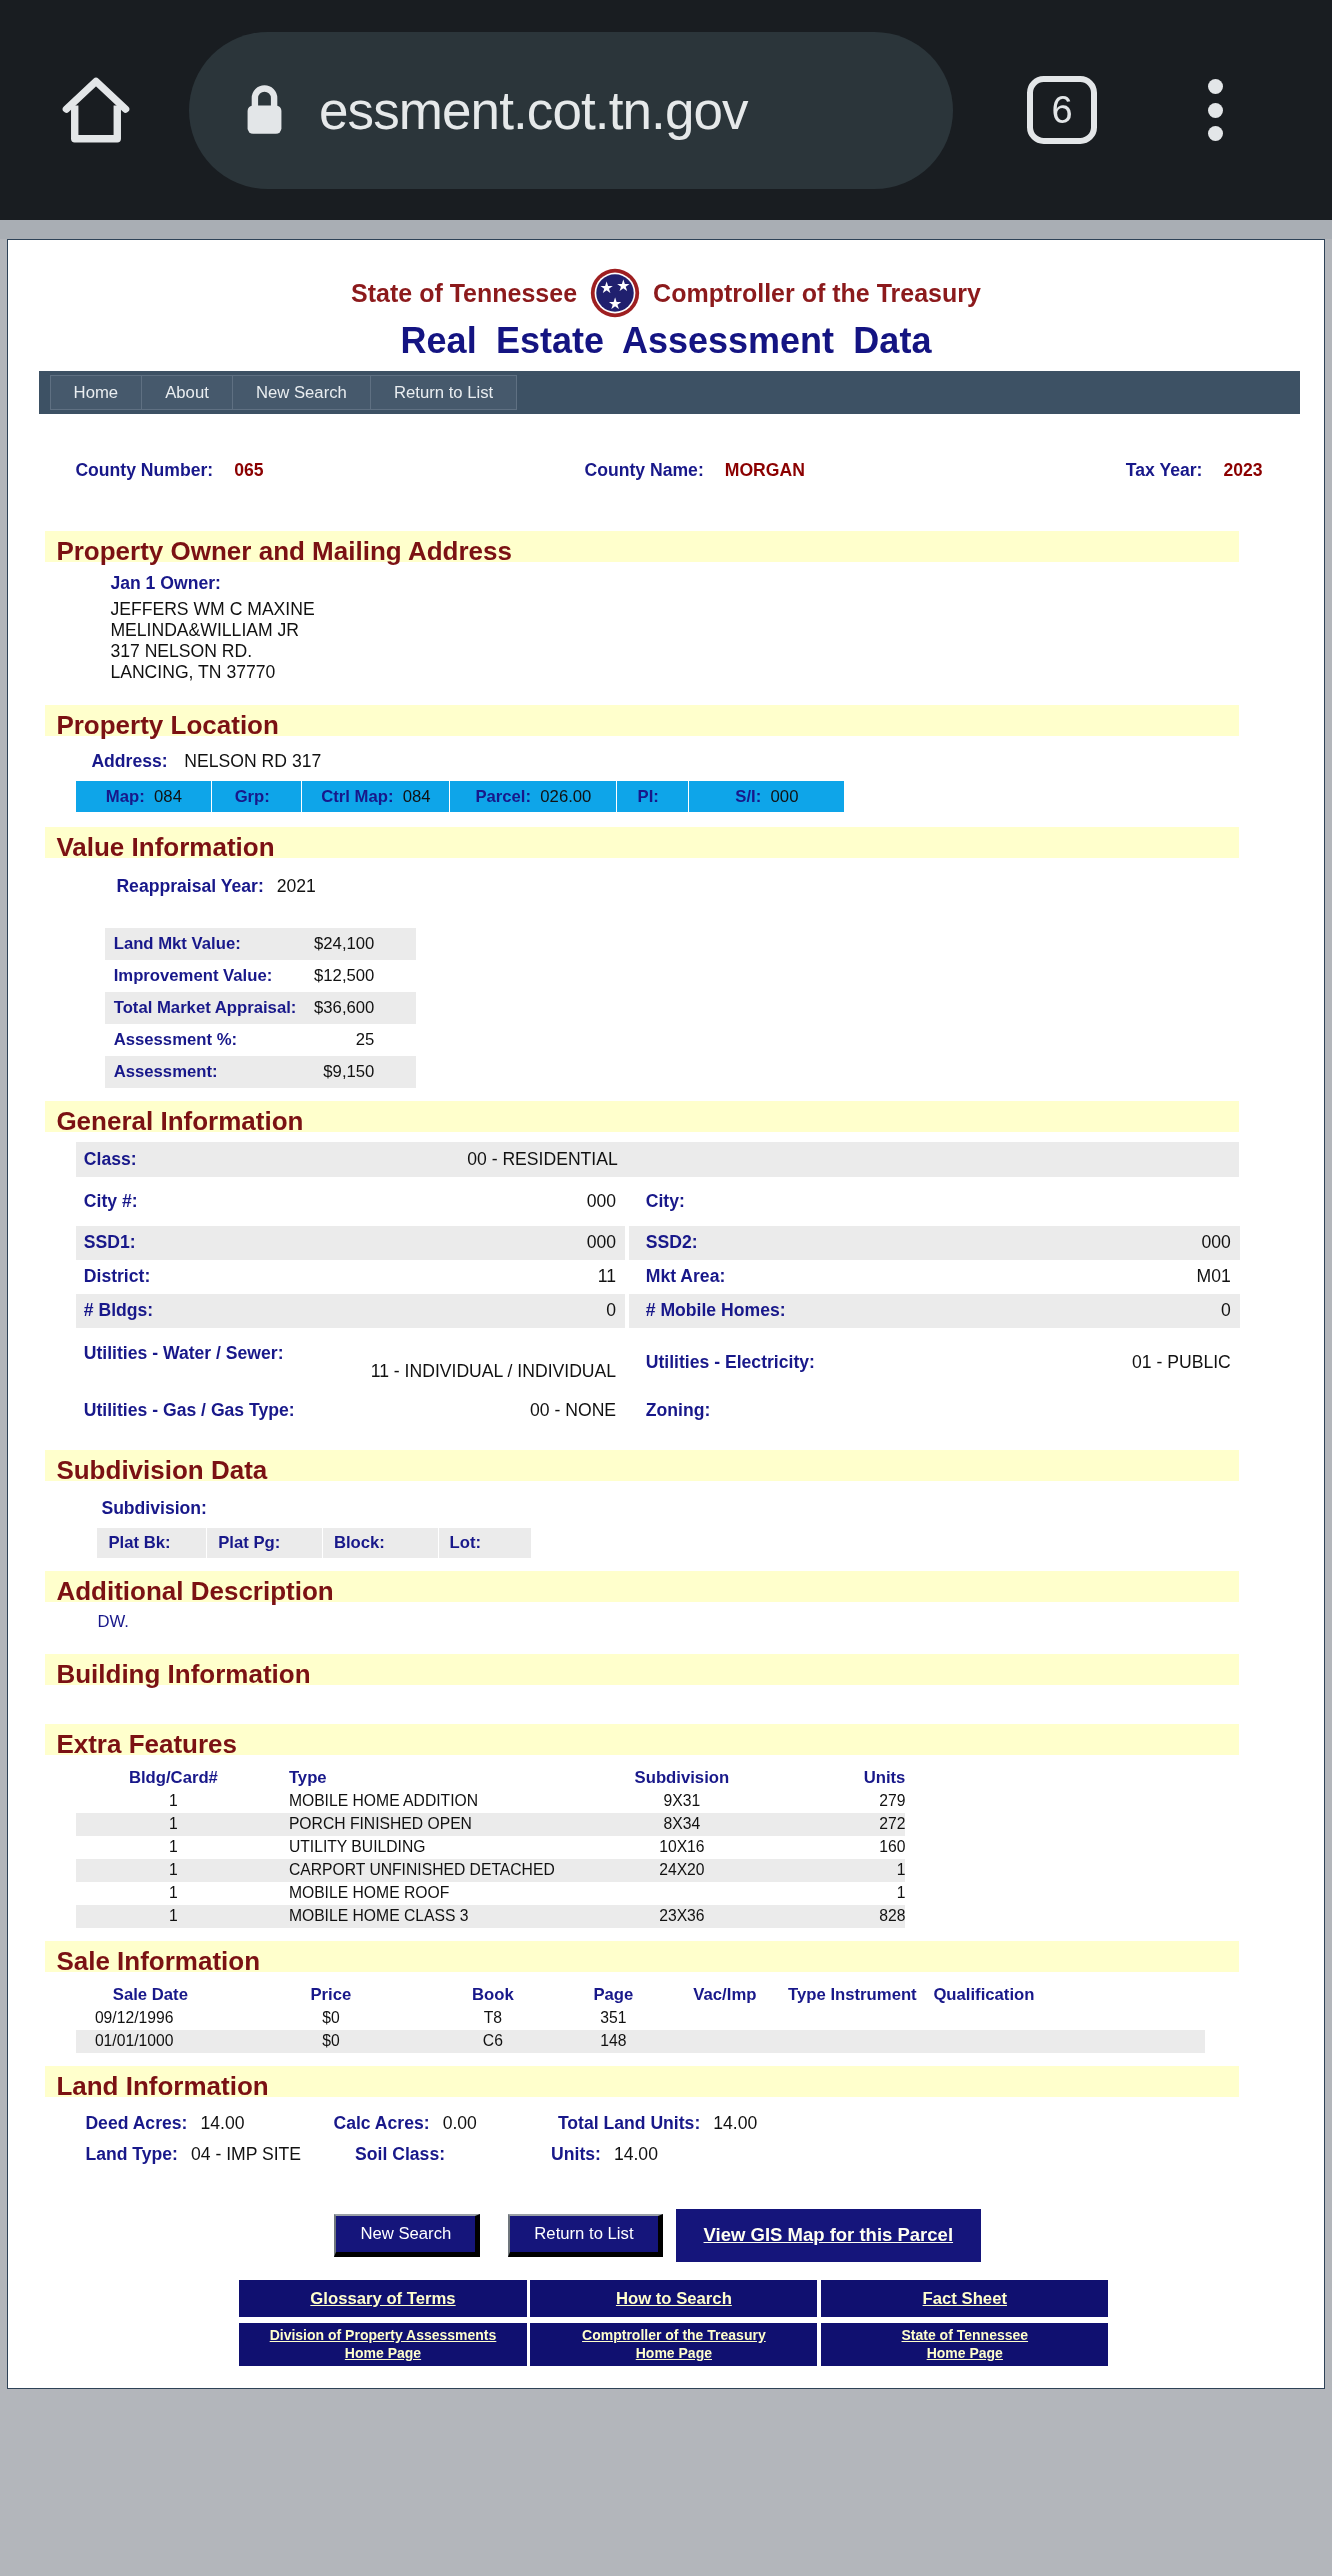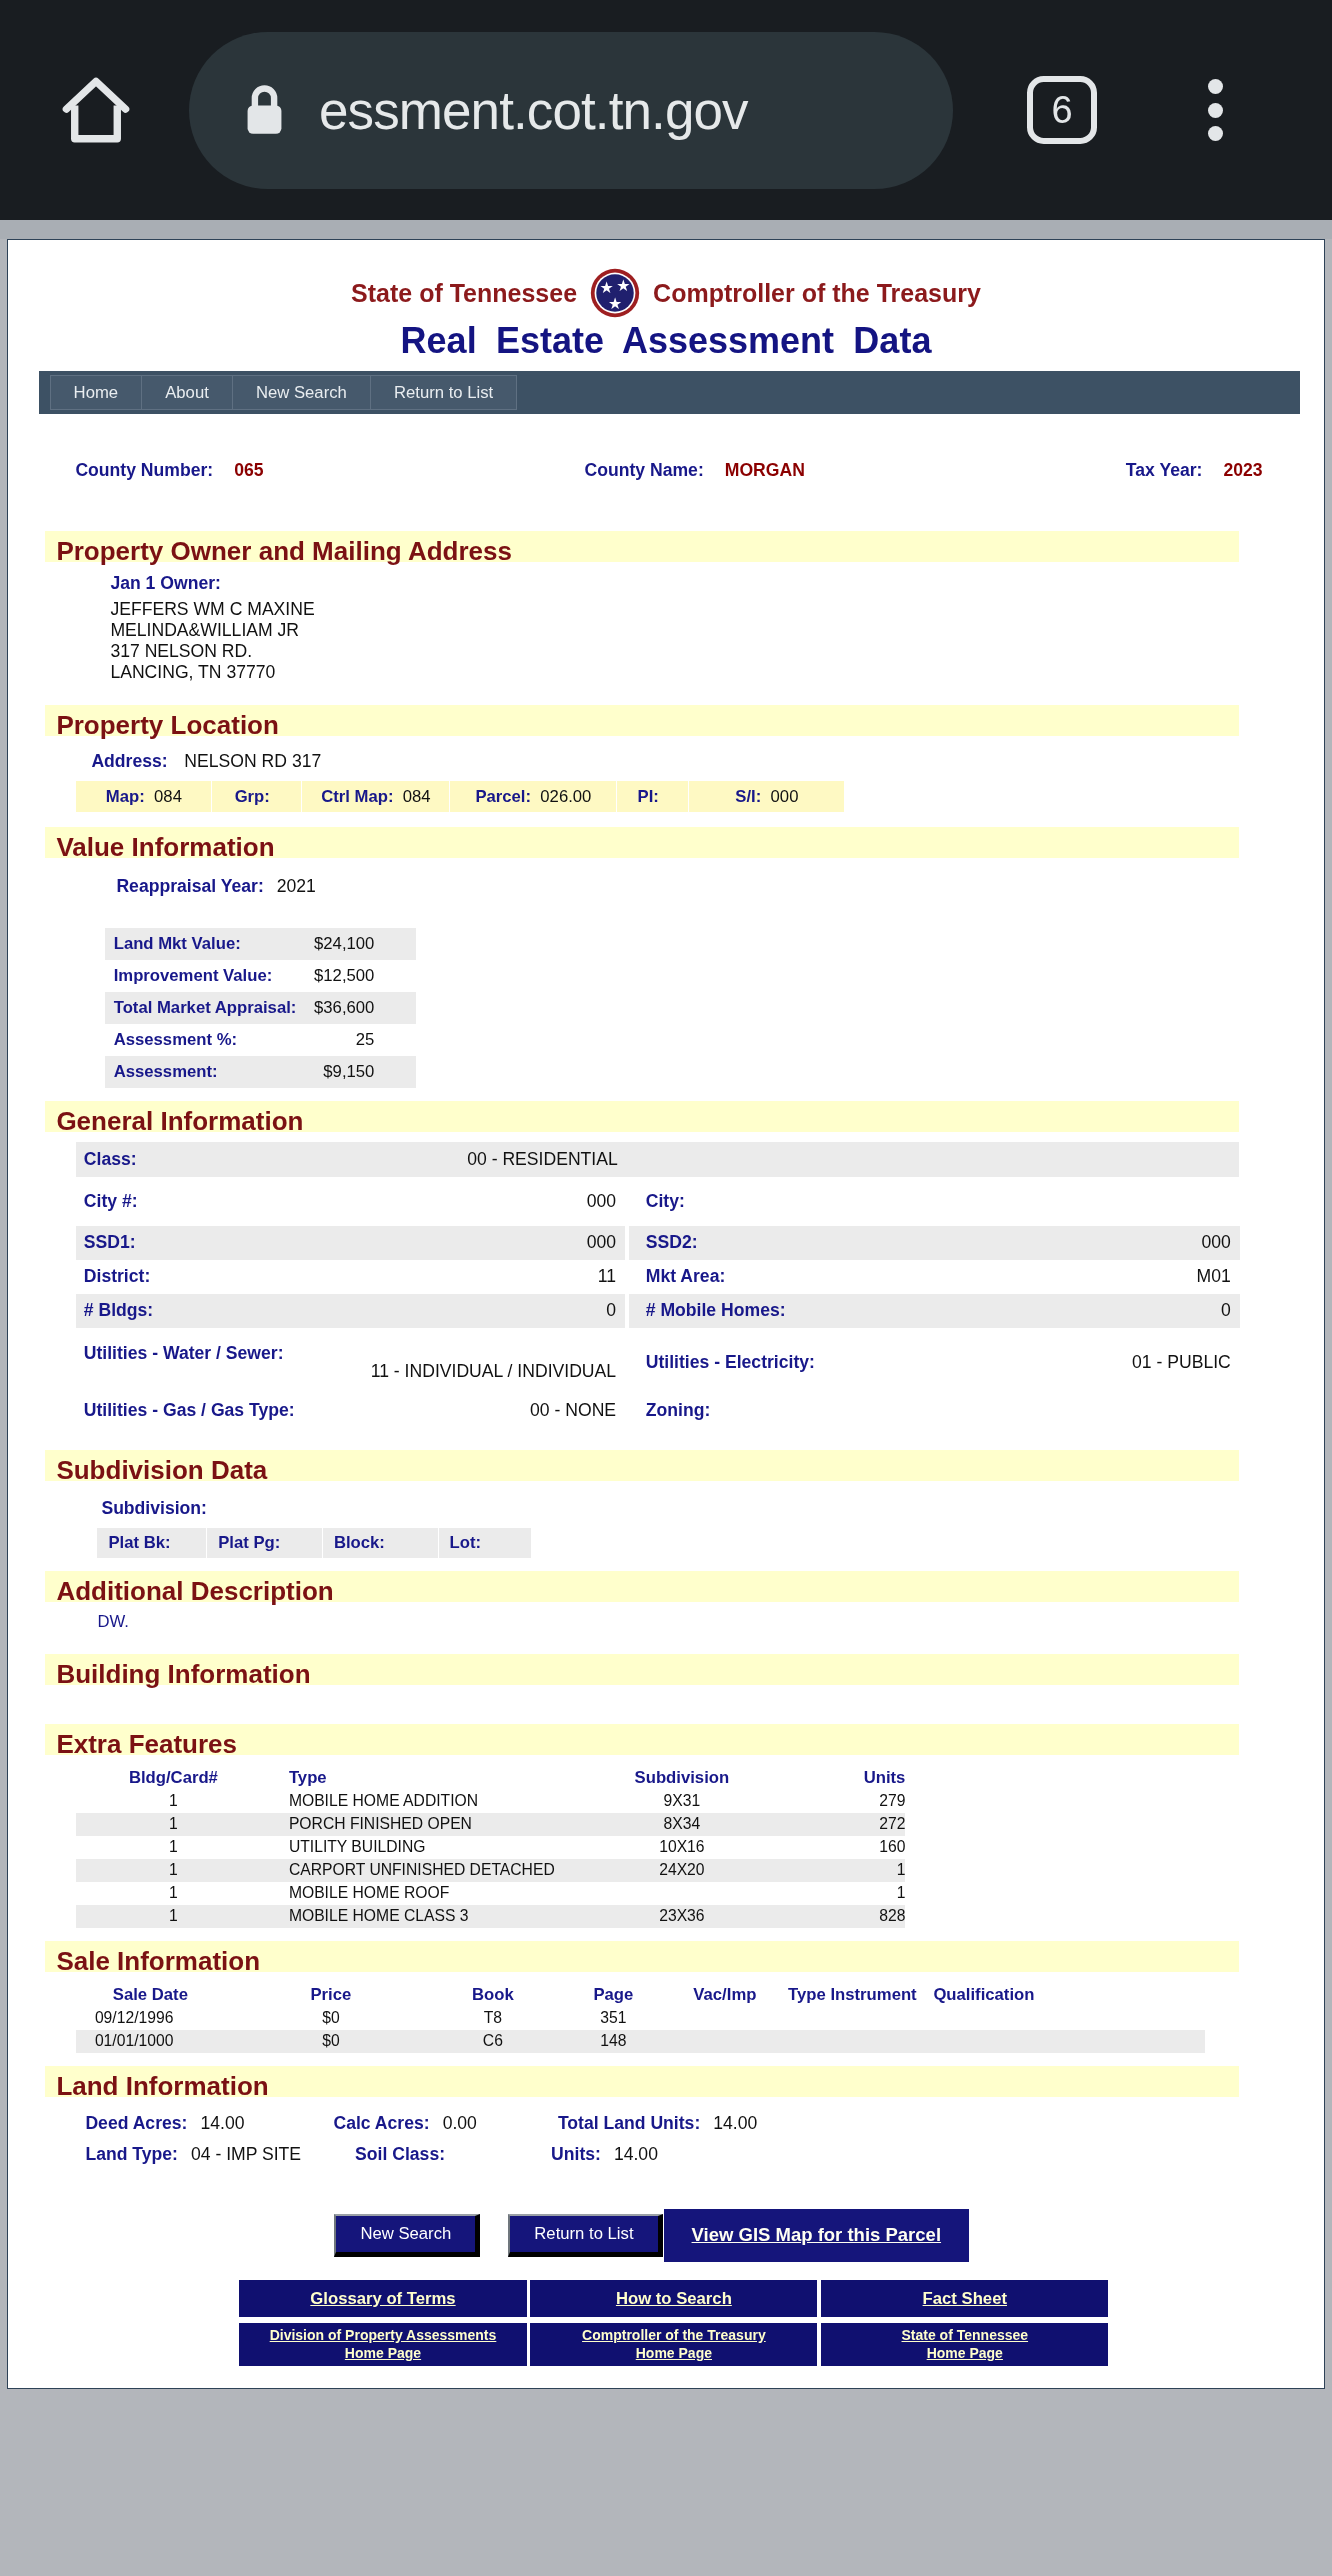--- a/index.html
+++ b/index.html
@@ -28,21 +28,21 @@
   .county-val{color:#8b0000;margin-left:21px}
   .sec-bar{margin-left:37px;width:1194px;height:31px;background:#ffffcc;color:#7b1113;font-size:26px;font-weight:bold;line-height:41px;padding-left:11px}
   .val{color:#111}
   
   .owner-block{margin:11px 0 0 102px;font-size:17.6px}
   .owner-label{margin-bottom:5.6px}
   .owner-line{line-height:21px;color:#111}
   
   .addr-row{margin:15px 0 0 83px;font-size:17.6px}
   .addr-row .val{margin-left:16.7px}
-  .map-strip{margin:9.3px 0 0 68px;display:flex;width:768px;height:30.5px;background:#fef9c3;font-size:16.7px}
+  .map-strip{margin:9.3px 0 0 68px;display:flex;width:768px;height:30.5px;background:#0ea5e9;font-size:16.7px}
   .map-cell{display:flex;align-items:center;justify-content:center;border-right:1.9px solid #fff}
   .map-cell:last-child{border-right:none}
   .map-cell .val{margin-left:9.3px}
   .map-cell:nth-child(1){width:136px}.map-cell:nth-child(2){width:90px}.map-cell:nth-child(3){width:148px}
   .map-cell:nth-child(4){width:167px}.map-cell:nth-child(5){width:72px}.map-cell:nth-child(6){width:155px}
   
   .reap{margin:18.5px 0 0 108px;font-size:17.6px}
   .reap .val{margin-left:13px}
   .vt{margin:31px 0 0 97px;width:311px;font-size:16.7px}
   .vt-row{height:32px;display:flex;align-items:center;justify-content:space-between;padding:0 42px 0 8.3px}
@@ -79,21 +79,21 @@
   .s1{padding-left:18.5px}.s2,.s3,.s4,.s5,.s6,.s7{text-align:center}
   
   .land-row{margin-left:77px;font-size:17.6px;display:flex;align-items:baseline}
   .land-row .val{margin-left:13px}
   .ml96{margin-left:89px}.ml88{margin-left:81px}.ml58{margin-left:54px}.ml101{margin-left:93px}
   .mtl1{margin-top:16.7px}.mtl2{margin-top:9.3px}
   
   .actions{margin:44px 0 0 326px;display:flex;align-items:center}
   .btn{height:43px;padding:0 24px;background:#15157b;color:#fff;font-size:16.7px;display:flex;align-items:center;border-style:solid;border-width:2.8px 5.6px 5.6px 2.8px;border-color:#9aa0a6 #000 #000 #70777d;cursor:pointer}
   .btn+.btn{margin-left:28px}
-  .gis{margin-left:1px;height:53px;padding:0 28px;background:#15157b;color:#fffff2;font-weight:bold;font-size:18.5px;text-decoration:underline;display:flex;align-items:center;cursor:pointer}
+  .gis{margin-left:13px;height:53px;padding:0 28px;background:#15157b;color:#fffff2;font-weight:bold;font-size:18.5px;text-decoration:underline;display:flex;align-items:center;cursor:pointer}
   
   .footer{margin:18.5px 0 0 231px;width:869px;display:grid;grid-template-columns:1fr 1fr 1fr;gap:5.6px 3.7px}
   .f-box{background:#101070;display:flex;align-items:center;justify-content:center;color:#ffffcc;font-weight:bold;cursor:pointer}
   .f-top{height:37px;font-size:16.7px;text-decoration:underline}
   .f-bot{height:43px;flex-direction:column;font-size:14px;line-height:18.5px}
   .f-bot span{text-decoration:underline}
   
   .sp24{margin-top:22px}.sp16{margin-top:15px}.sp14{margin-top:13px}.sp28{margin-top:22px}.sp42{margin-top:39px}.sp54{margin-top:50px}.sp10{margin-top:9.3px}
 </style>
 </head>

